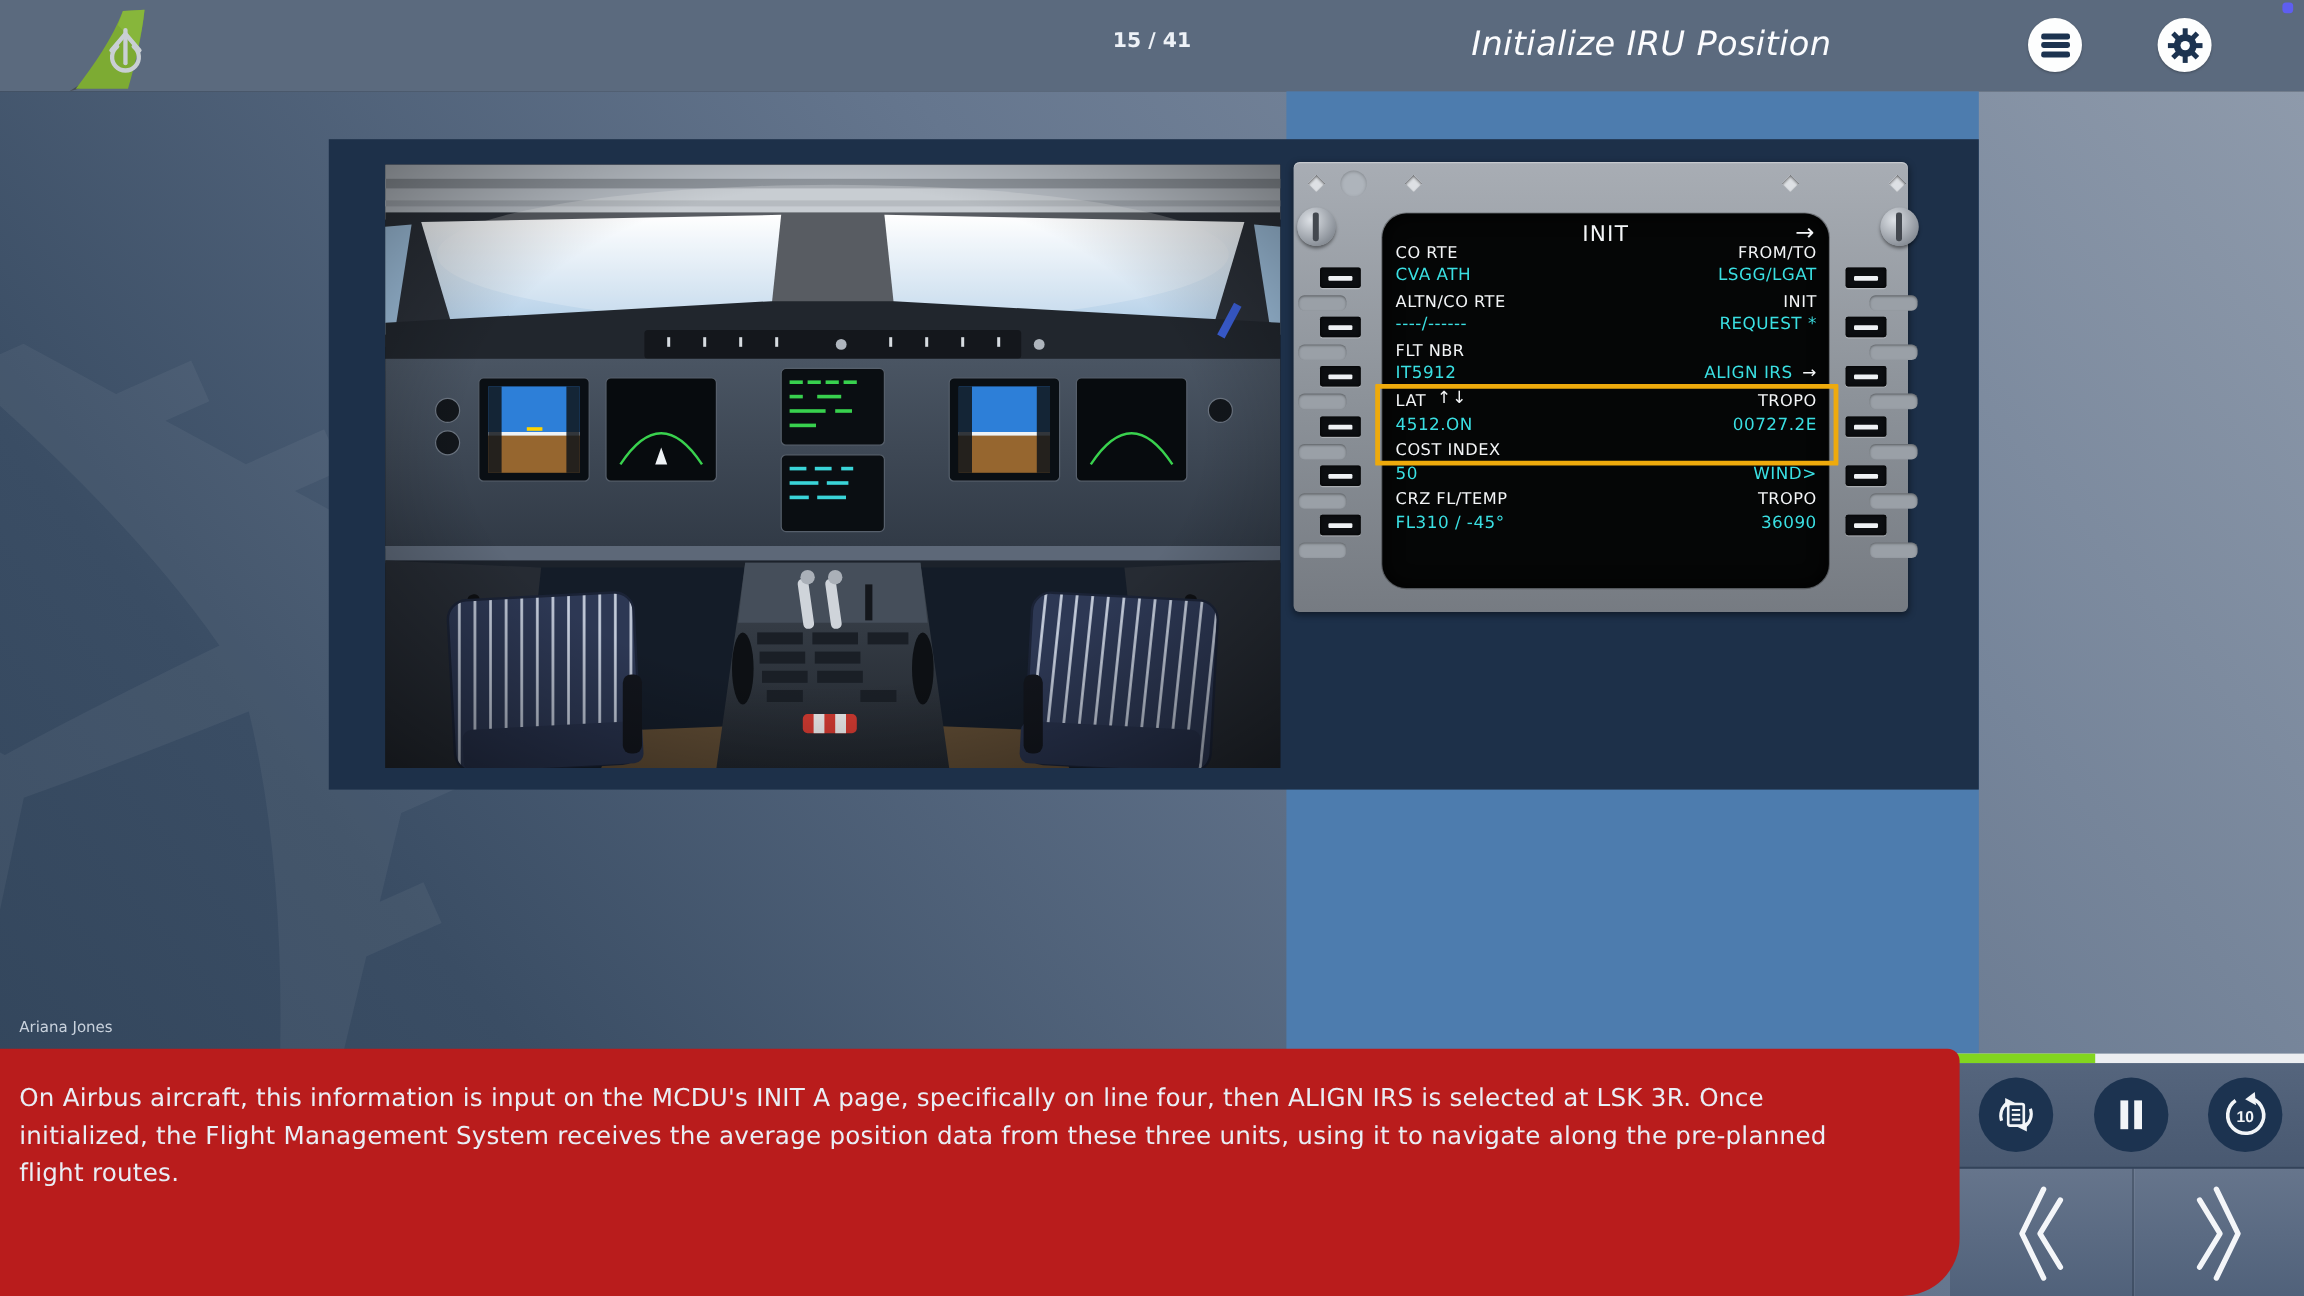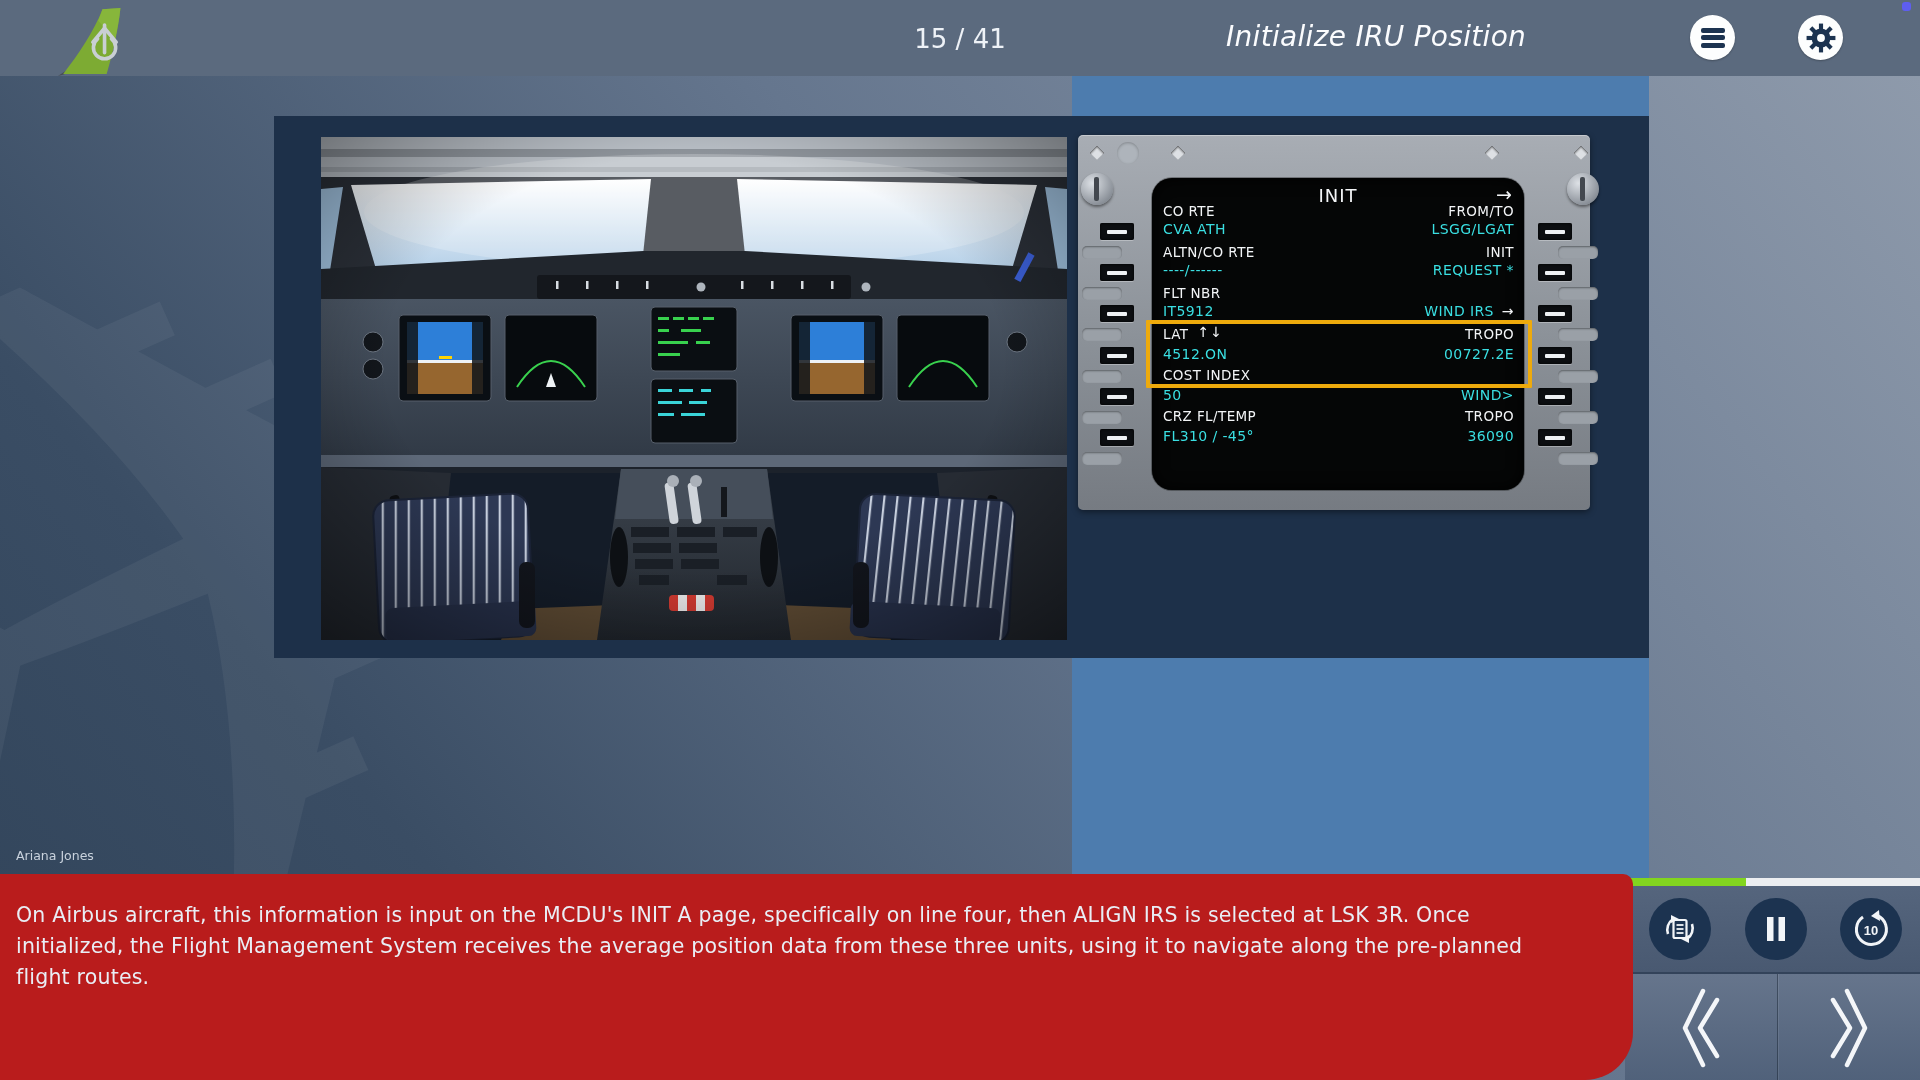--- a/index.html
+++ b/index.html
@@ -3,21 +3,21 @@
 <meta charset="utf-8">
 <style>
   html,body{margin:0;padding:0;background:#222;}
   .stage{position:relative;width:1920px;height:1080px;overflow:hidden;
          font-family:"DejaVu Sans",sans-serif;-webkit-font-smoothing:antialiased;}
   .abs{position:absolute;}
 
   
   .header{position:absolute;left:0;top:0;width:1920px;height:76px;background:#5b6a7e;z-index:20;}
   .app-title{position:absolute;left:146px;top:22px;font:bold 24px "Liberation Sans",sans-serif;color:#f5f7fa;letter-spacing:.2px;}
-  .page-ind{position:absolute;left:900px;top:24px;width:120px;text-align:center;font-size:26px;color:#eef2f7;}
+  .page-ind{position:absolute;left:900px;top:24px;width:120px;text-align:center;font-size:17px;color:#eef2f7;font-weight:bold;}
   .slide-title{position:absolute;left:1226px;top:20px;font-size:28px;color:#fbfcfe;letter-spacing:.3px;font-style:italic;}
   .hbtn{position:absolute;top:15px;width:45px;height:45px;border-radius:50%;background:#fdfefe;
         display:flex;align-items:center;justify-content:center;box-shadow:0 1px 2px rgba(0,0,0,.25);cursor:pointer;}
   .burger span{display:block;width:24px;height:5px;background:#1c3350;border-radius:2px;margin:2.5px 0;}
   .notif-dot{position:absolute;right:9px;top:2px;width:9px;height:9px;border-radius:3px;background:#5e5ef0;}
 
   
   .slide-bg{position:absolute;left:0;top:76px;width:1920px;height:1004px;
             background:linear-gradient(230deg,#8e9aab 0%,#65768e 42%,#3a4d64 78%,#31445a 100%);z-index:0;}
   .watermark{position:absolute;left:-170px;top:20px;font-size:950px;line-height:1;color:rgba(255,255,255,.05);
@@ -336,21 +336,21 @@
     </div>
     <div class="sline val" style="top:84px">
       <span class="cyan">----/------</span><span class="cyan">REQUEST *</span>
     </div>
 
     <div class="sline lab" style="top:107px">
       <span>FLT NBR</span><span></span>
     </div>
     <div class="sline val" style="top:125px">
       <span class="cyan">IT5912</span>
-      <span><span class="cyan">WIND IRS</span><span class="arr-w">→</span></span>
+      <span><span class="cyan">ALIGN IRS</span><span class="arr-w">→</span></span>
     </div>
 
     <div class="sline lab" style="top:148px">
       <span><span>LAT</span><span class="lat-arr">↑↓</span></span>
       <span>TROPO</span>
     </div>
     <div class="sline val" style="top:168px">
       <span class="cyan">4512.ON</span><span class="cyan">00727.2E</span>
     </div>
 

